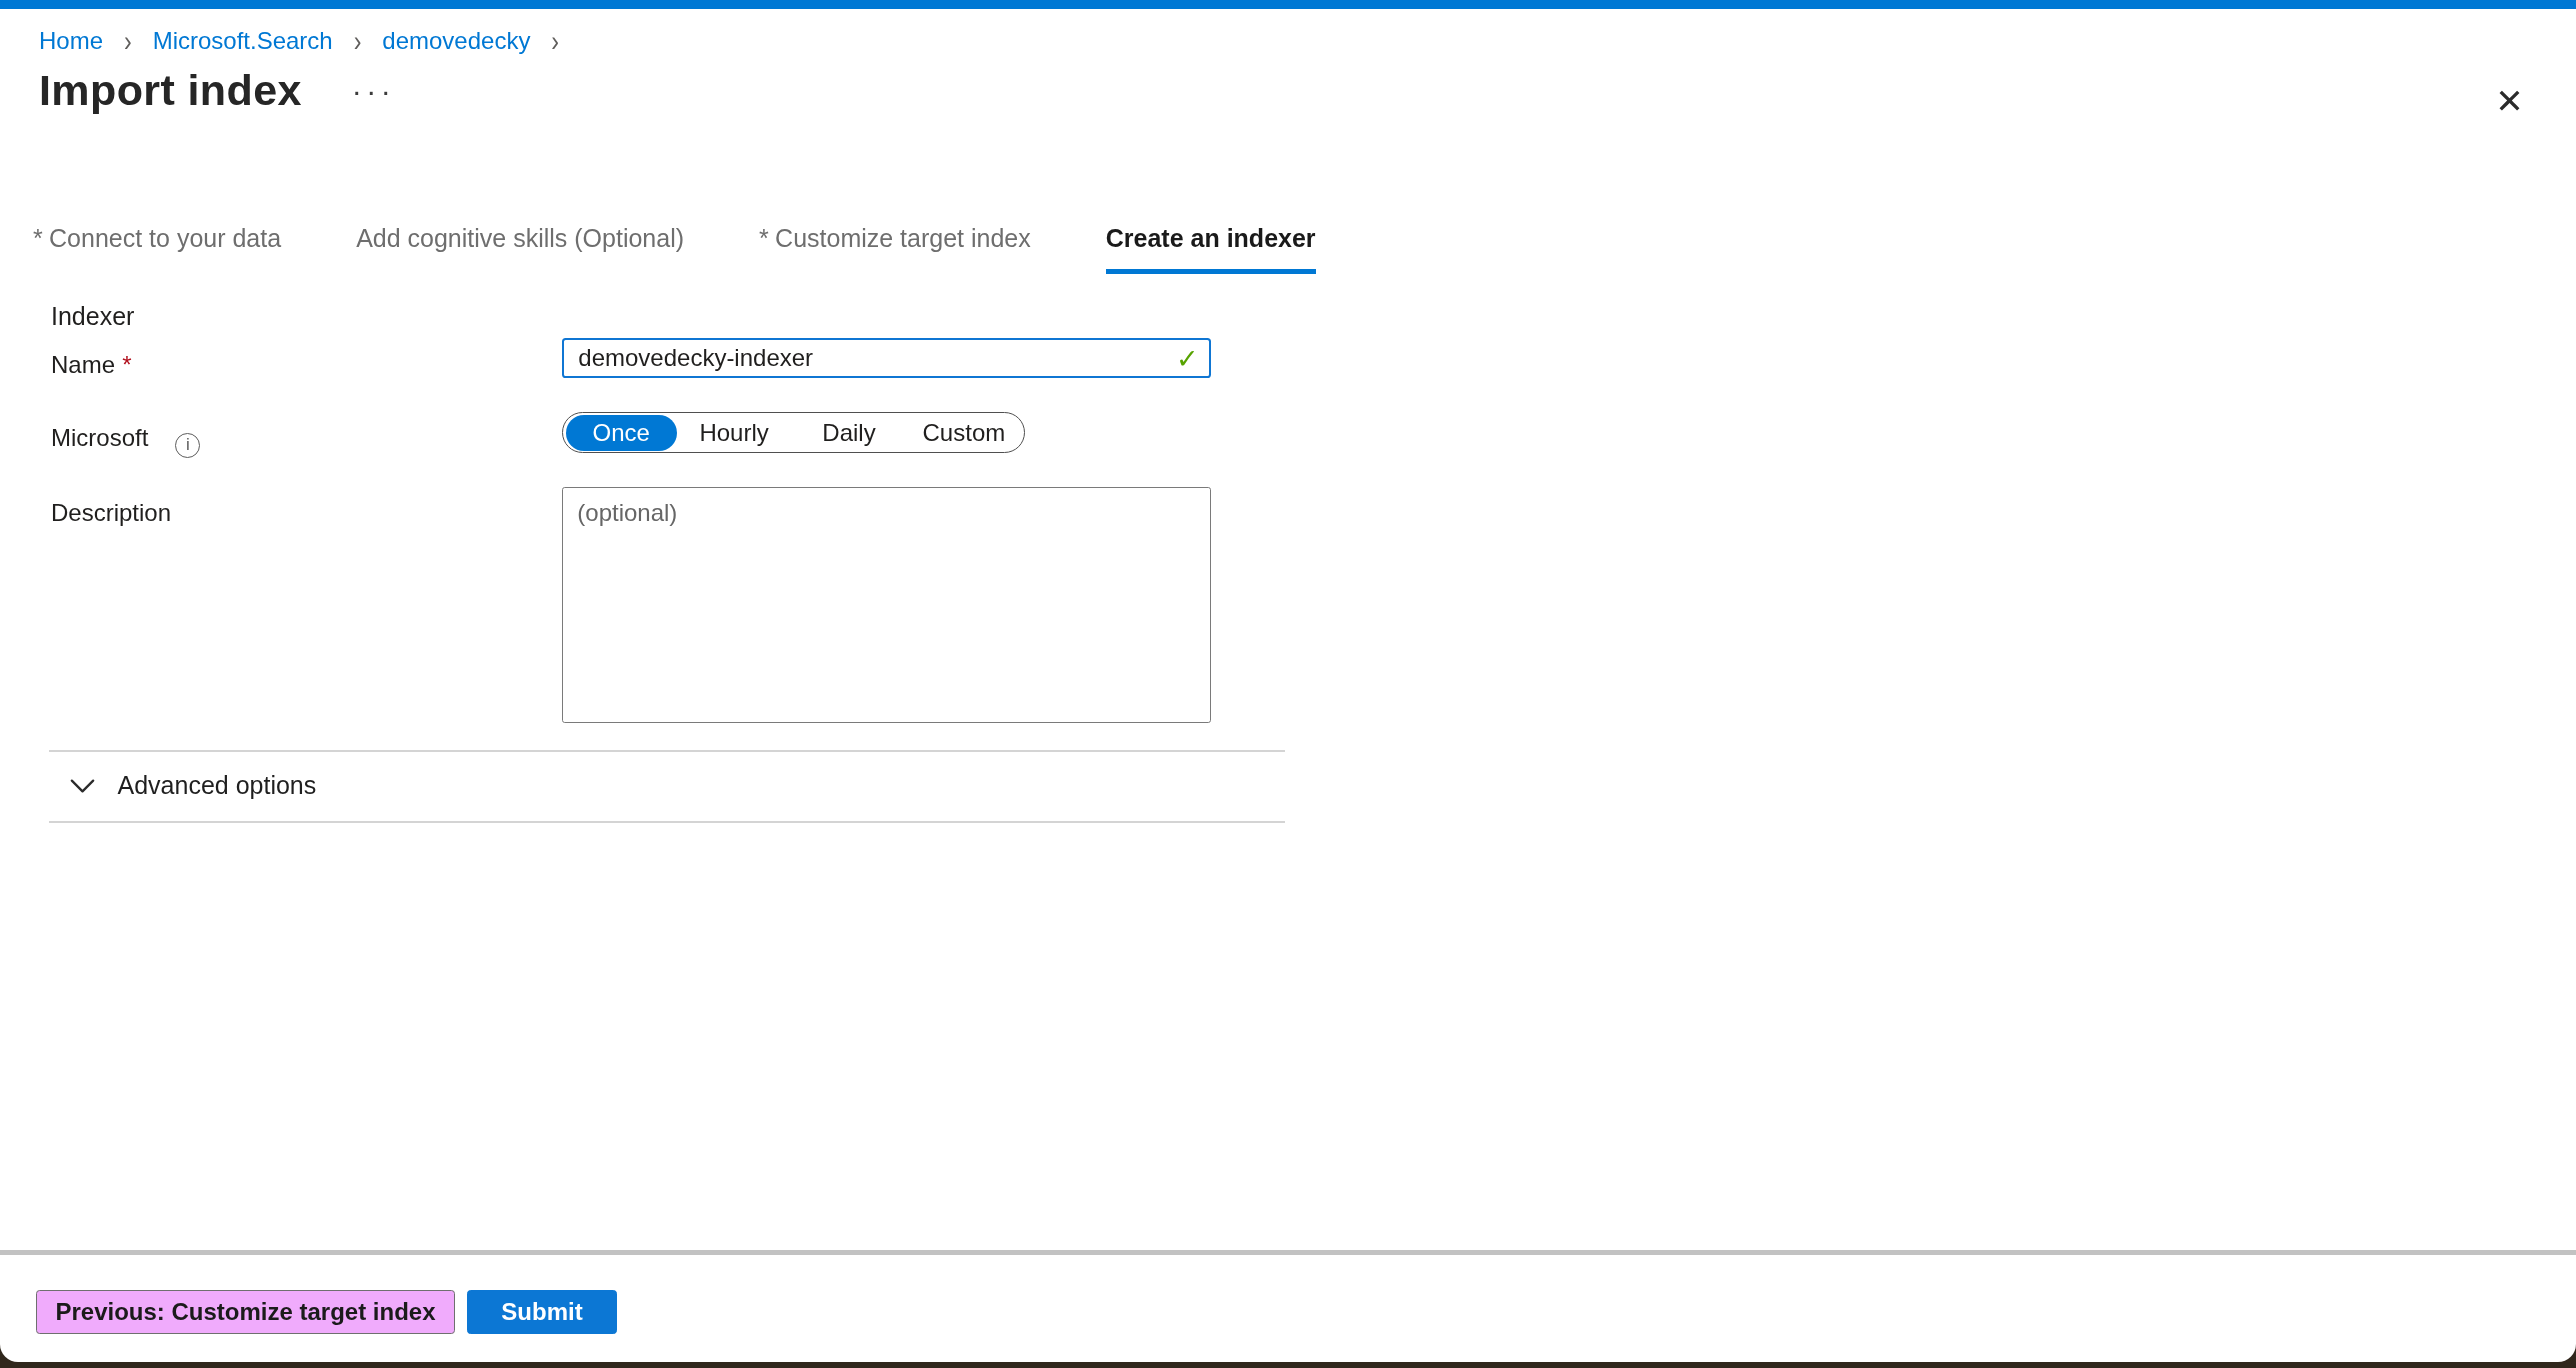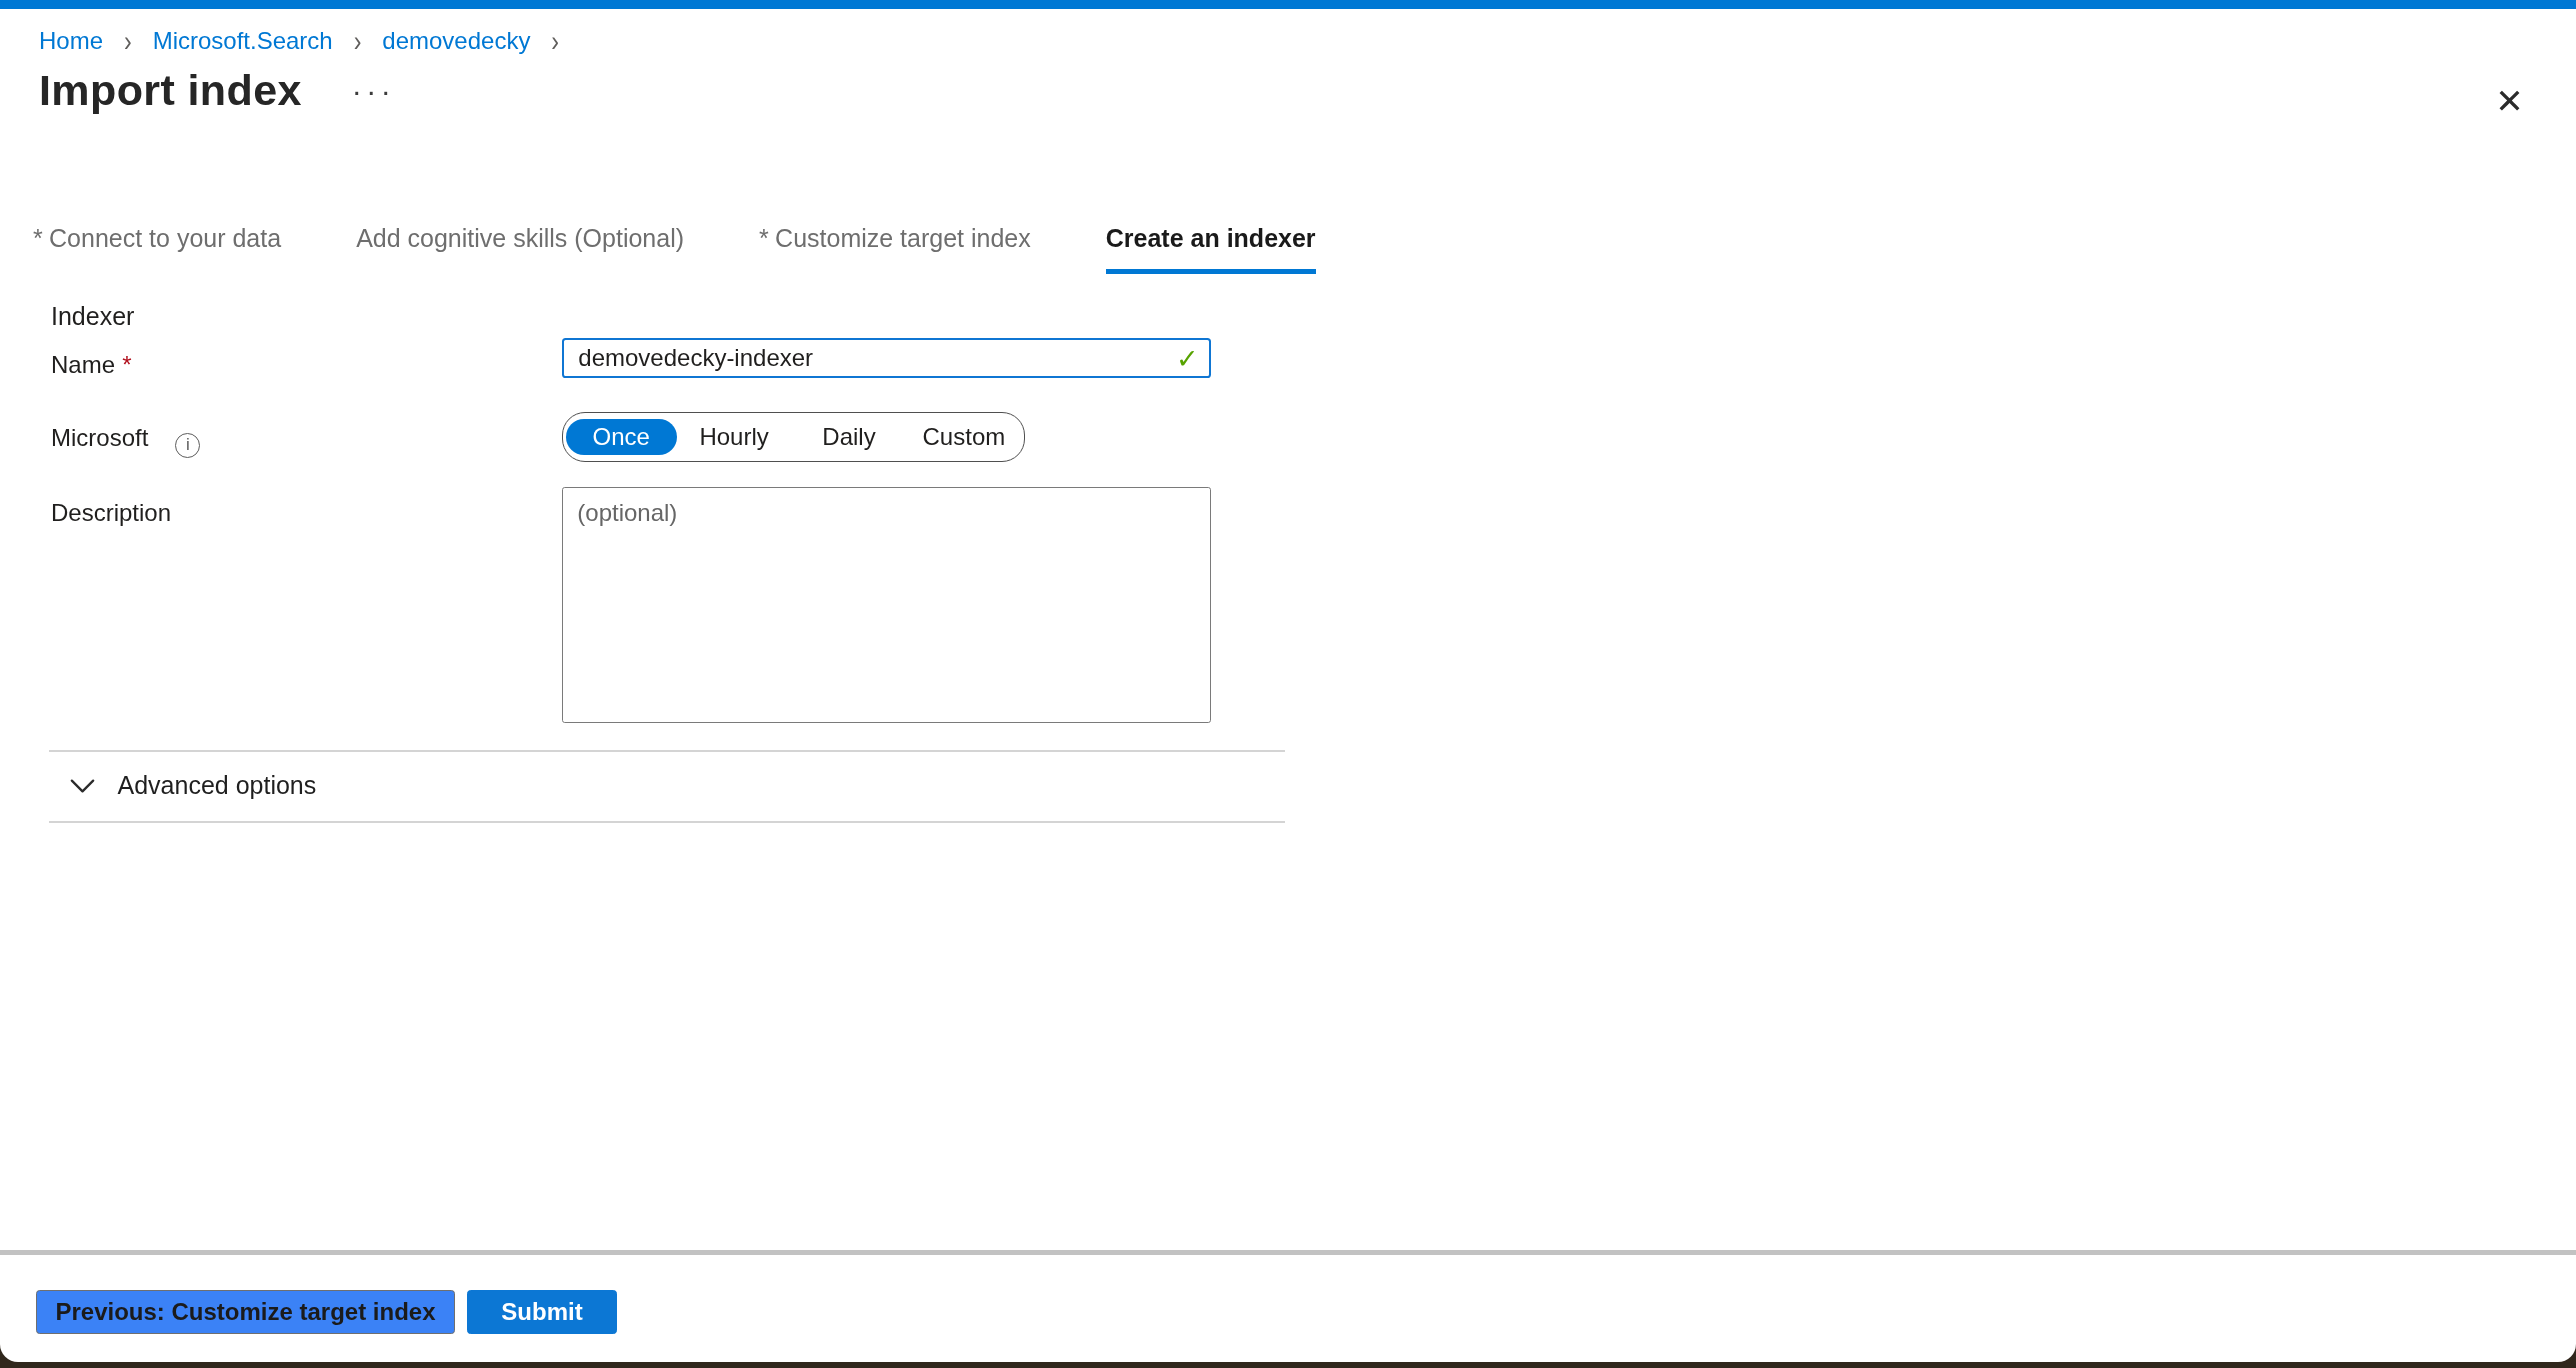--- a/index.html
+++ b/index.html
@@ -46,21 +46,21 @@
   }
   .valid-check { position:absolute; right:12.5px; top:4.5px; font-size:27px; color:#57a300; pointer-events:none; }
 
   .info-icon {
     display:inline-block; width:25px; height:25px; border:1.8px solid #5c5c5c; border-radius:50%;
     color:#5c5c5c; font-size:17px; line-height:21.5px; text-align:center; margin-left:27px;
     vertical-align:-3.6px; cursor:pointer;
   }
 
   .segmented {
-    position:absolute; top:412px; left:562px; width:463px; height:50px;
+    position:absolute; top:412px; left:562px; width:463px; height:41px;
     border:1.8px solid #4f4f4f; border-radius:23px; background:#fff;
     display:flex; align-items:center; padding:0 2.7px;
   }
   .seg-opt { font-size:24px; color:#201f1e; flex:1; text-align:center; cursor:pointer; }
   .seg-opt.selected {
     flex:0 0 111px; background:#0078d4; color:#ffffff; border-radius:19.7px;
     height:36px; line-height:36px;
   }
 
   .desc-area {
@@ -74,21 +74,21 @@
   .divider { position:absolute; left:49px; width:1236px; height:1.8px; background:#d4d4d4; }
 
   .advanced-row { position:absolute; top:771px; left:69px; display:flex; align-items:center; cursor:pointer; }
   .advanced-row svg { display:block; }
   .advanced-label { margin-left:21.5px; font-size:25px; color:#1f1f1f; }
 
   
   .footer-rule { position:absolute; top:1250px; left:0; width:100%; height:4.5px; background:#c2c2c2; }
   .btn { position:absolute; top:1290px; height:44px; font-family:"Liberation Sans",sans-serif;
          font-size:24px; font-weight:bold; border-radius:3.6px; cursor:pointer; }
-  .btn-secondary { left:36px; width:419px; background:#3b82f6; border:1.8px solid #6f6f6f; color:#1b1b1b; }
+  .btn-secondary { left:36px; width:419px; background:#f0abfc; border:1.8px solid #6f6f6f; color:#1b1b1b; }
   .btn-primary { left:467px; width:150px; background:#0c77d4; border:1.8px solid #0c77d4; color:#ffffff; }
 </style>
 </head>
 <body>
 
 <div class="window">
   <div class="topbar"></div>
 
   <nav class="breadcrumb">
     <span class="crumb">Home</span>

